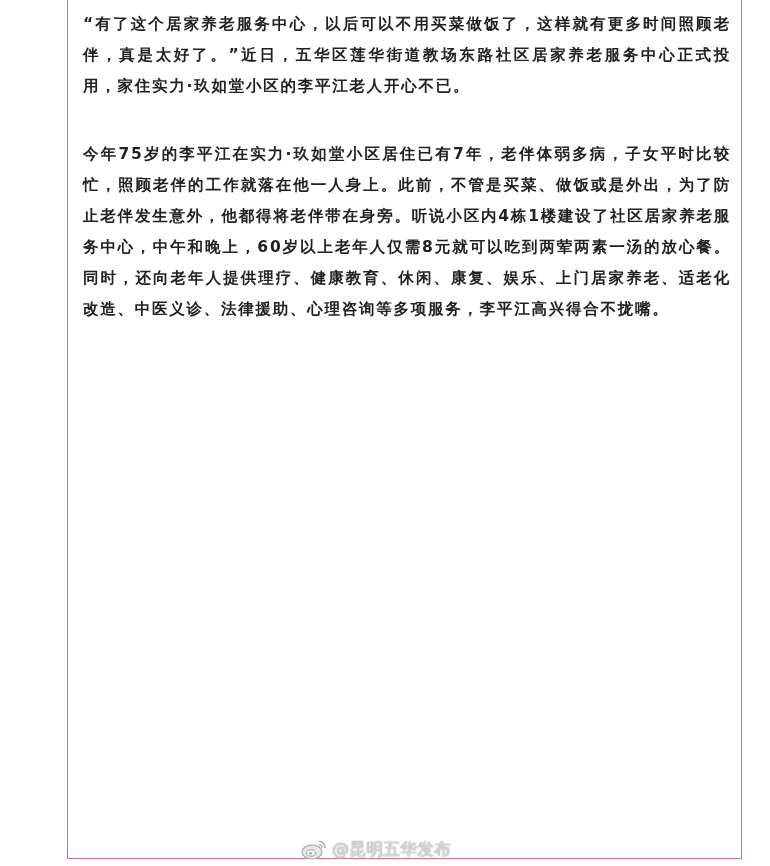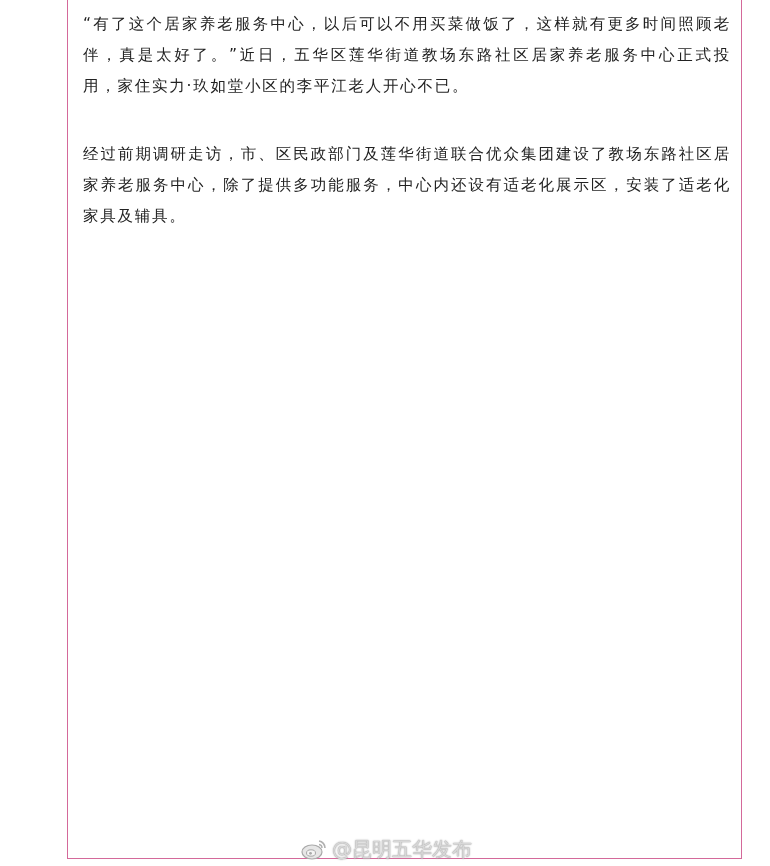--- a/index.html
+++ b/index.html
@@ -31,46 +31,47 @@
     width: 648px;
   }
   .para {
     margin: 0 0 37px 0;
     font-size: 15.5px;
     line-height: 31px;
     letter-spacing: 1.75px;
     color: #222222;
     text-align: justify;
     text-justify: inter-character;
+    font-weight: bold;
   }
   .watermark {
     position: absolute;
     left: 300px;
     top: 836px;
     height: 26px;
     display: flex;
     align-items: center;
     gap: 4px;
     color: #d8d8d8;
-    font-size: 20px;
+    font-size: 17px;
     text-shadow: 0 0 2px #aaaaaa, 0 0 1px #999999;
   }
   .weibo-icon {
     width: 28px;
     height: 24px;
     display: inline-block;
   }
 </style>
 </head>
 <body>
 
 <div class="article-box">
   <div class="article-body">
     <p class="para">“有了这个居家养老服务中心，以后可以不用买菜做饭了，这样就有更多时间照顾老伴，真是太好了。”近日，五华区莲华街道教场东路社区居家养老服务中心正式投用，家住实力·玖如堂小区的李平江老人开心不已。</p>
-    <p class="para">经过前期调研走访，市、区民政部门及莲华街道联合优众集团建设了教场东路社区居家养老服务中心，除了提供多功能服务，中心内还设有适老化展示区，安装了适老化家具及辅具。</p>
+    <p class="para">今年75岁的李平江在实力·玖如堂小区居住已有7年，老伴体弱多病，子女平时比较忙，照顾老伴的工作就落在他一人身上。此前，不管是买菜、做饭或是外出，为了防止老伴发生意外，他都得将老伴带在身旁。听说小区内4栋1楼建设了社区居家养老服务中心，中午和晚上，60岁以上老年人仅需8元就可以吃到两荤两素一汤的放心餐。同时，还向老年人提供理疗、健康教育、休闲、康复、娱乐、上门居家养老、适老化改造、中医义诊、法律援助、心理咨询等多项服务，李平江高兴得合不拢嘴。</p>
   </div>
 </div>
 
 <div class="watermark">
   <span class="weibo-icon">
     <svg width="28" height="24" viewBox="0 0 28 24">
       <ellipse cx="12" cy="15" rx="10" ry="7" fill="#e6e6e6" stroke="#a8a8a8" stroke-width="1.2"></ellipse>
       <ellipse cx="11" cy="16" rx="4.5" ry="3.2" fill="#f4f4f4" stroke="#a8a8a8" stroke-width="1"></ellipse>
       <circle cx="10.5" cy="16.3" r="1.4" fill="#a8a8a8"></circle>
       <path d="M19 4 A7 7 0 0 1 25 11" fill="none" stroke="#b0b0b0" stroke-width="1.6"></path>

